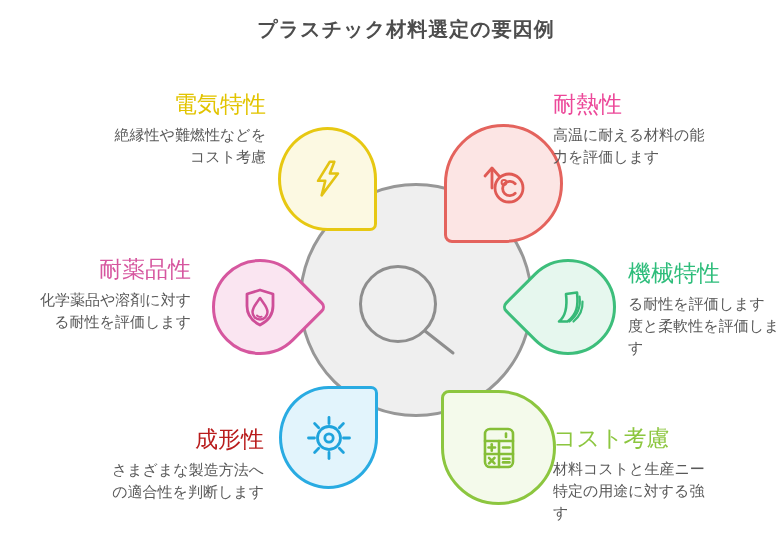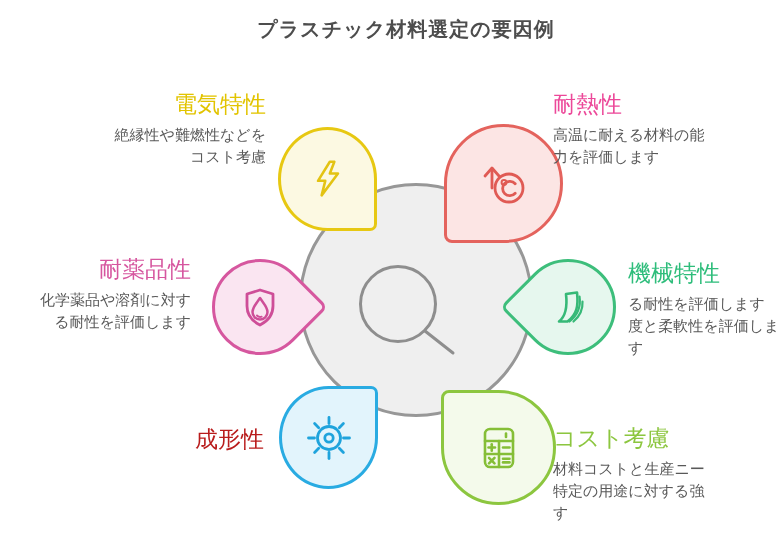--- a/index.html
+++ b/index.html
@@ -192,20 +192,22 @@
 
   <div class="factor-text align-left ft-mechanical">
     <div class="factor-label lbl-mechanical">機械特性</div>
     <div class="factor-desc">る耐性を評価します
 度と柔軟性を評価しま
 す</div>
   </div>
 
   <div class="factor-text align-right ft-molding">
     <div class="factor-label lbl-molding">成形性</div>
+    <div class="factor-desc">さまざまな製造方法へ
+の適合性を判断します</div>
   </div>
 
   <div class="factor-text align-left ft-cost">
     <div class="factor-label lbl-cost">コスト考慮</div>
     <div class="factor-desc">材料コストと生産ニー
 特定の用途に対する強
 す</div>
   </div>
 
 </div>

